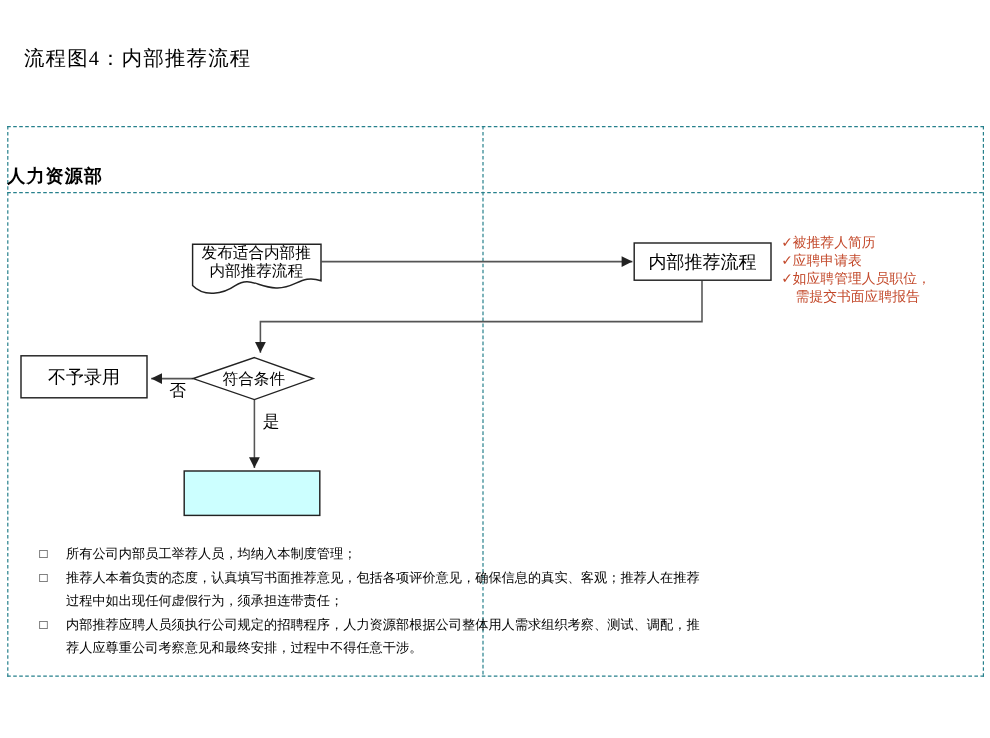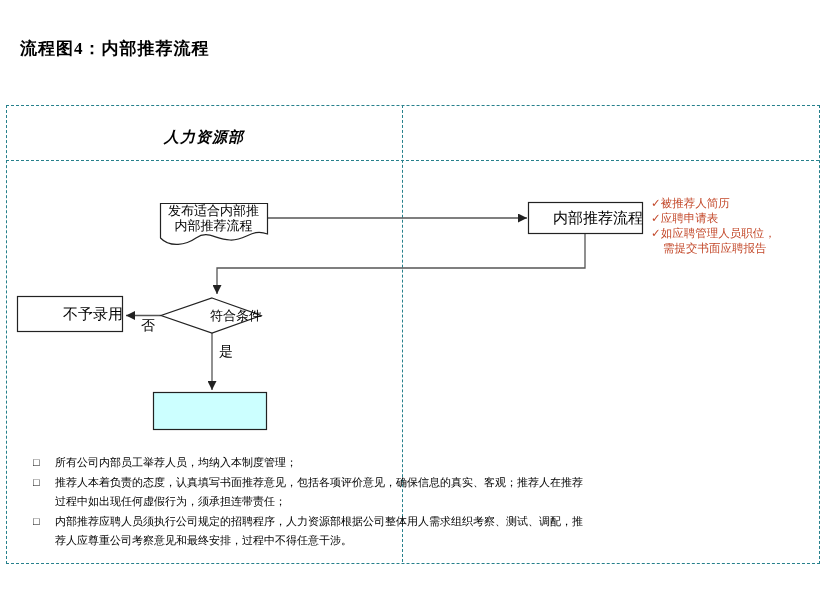--- a/index.html
+++ b/index.html
@@ -1,36 +1,36 @@
 <!DOCTYPE html>
 <html><head>
 <meta charset="utf-8">
 <style>
   html,body{margin:0;padding:0;background:#fff;}
   .canvas{position:relative;width:825px;height:615px;background:#fff;overflow:hidden;
           font-family:"Liberation Sans",sans-serif;color:#000;}
 
   .title{position:absolute;left:20px;top:37px;font-family:"Liberation Serif",serif;
-         font-weight:bold;font-size:17px;letter-spacing:1px;white-space:nowrap;}
+         font-weight:normal;font-size:17px;letter-spacing:1px;white-space:nowrap;}
 
   
   .table-outer{position:absolute;left:6px;top:105px;width:812px;height:457px;
                border:1px dashed #26808c;}
   .header-divider{position:absolute;left:6px;top:160px;width:813px;height:0;
                   border-top:1px dashed #26808c;}
   .col-divider{position:absolute;left:402px;top:105px;width:0;height:457px;
                border-left:1px dashed #26808c;}
-  .lane-header{position:absolute;top:128px;font-weight:bold;font-size:15px;
-               text-align:center;letter-spacing:1px;font-style:italic;}
+  .lane-header{position:absolute;top:138px;font-weight:bold;font-size:15px;
+               text-align:left;letter-spacing:1px;}
   .lane-header.hr{left:6px;width:396px;}
   .lane-header.ref{left:402px;width:418px;}
 
   svg.flow{position:absolute;left:0;top:0;}
 
-  .shape-label{position:absolute;display:flex;align-items:center;justify-content:flex-end;
+  .shape-label{position:absolute;display:flex;align-items:center;justify-content:center;
                text-align:center;}
   .lbl-publish{left:160px;top:204px;width:107px;height:29px;font-size:13px;line-height:14.5px;
                flex-direction:column;}
   .lbl-provide{left:528px;top:202px;width:115px;height:32px;font-size:15px;}
   .lbl-reject{left:17px;top:296px;width:106px;height:36px;font-size:15px;}
   .lbl-decision{left:161px;top:299px;width:101px;height:33px;font-size:13px;}
   .lbl-interview{left:153px;top:392px;width:114px;height:38px;font-size:14px;}
   .lbl-no{position:absolute;left:141px;top:317px;font-size:14px;}
   .lbl-yes{position:absolute;left:219px;top:343px;font-size:14px;}
 

